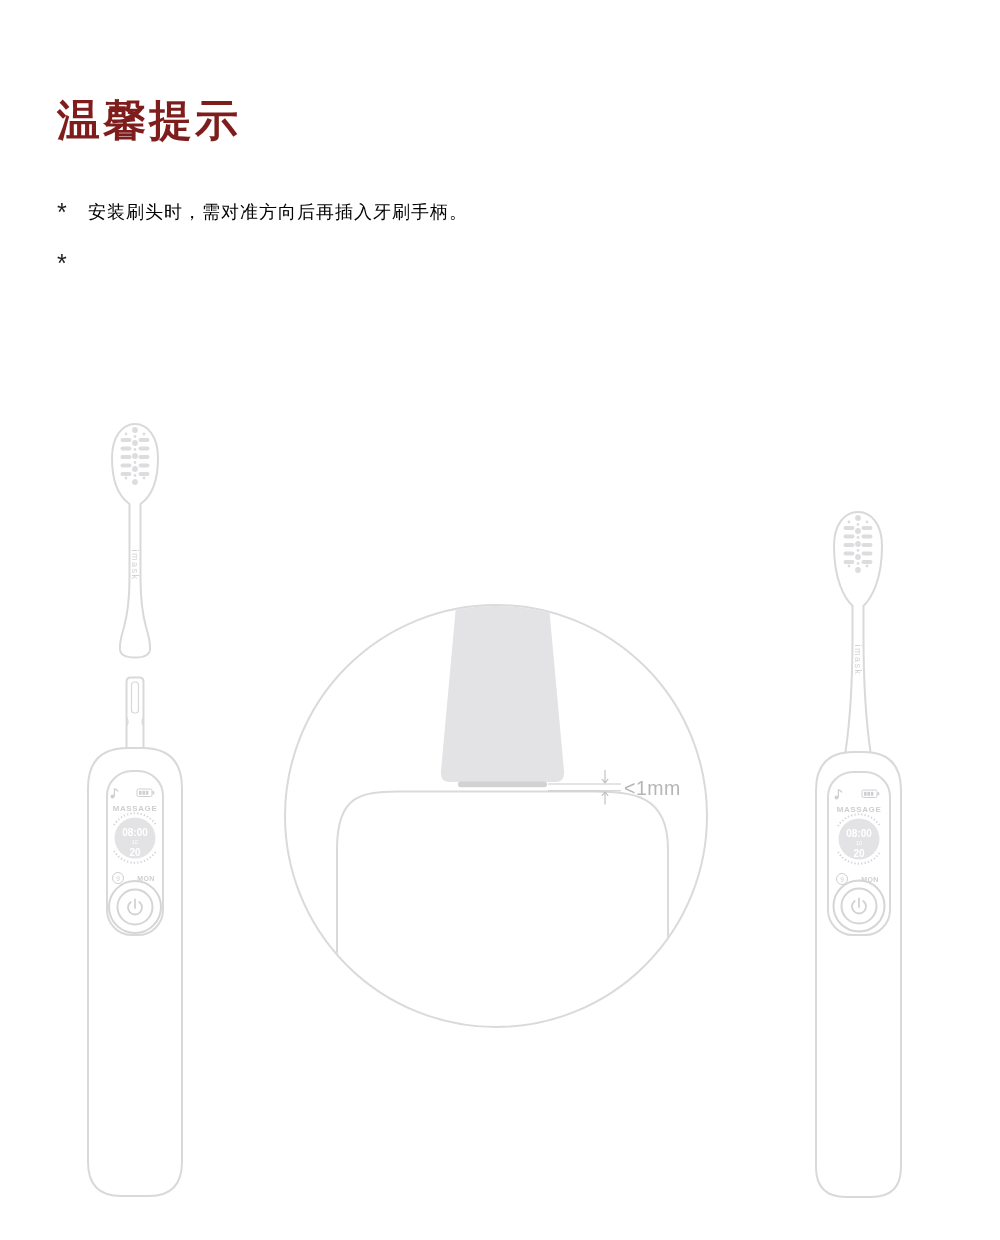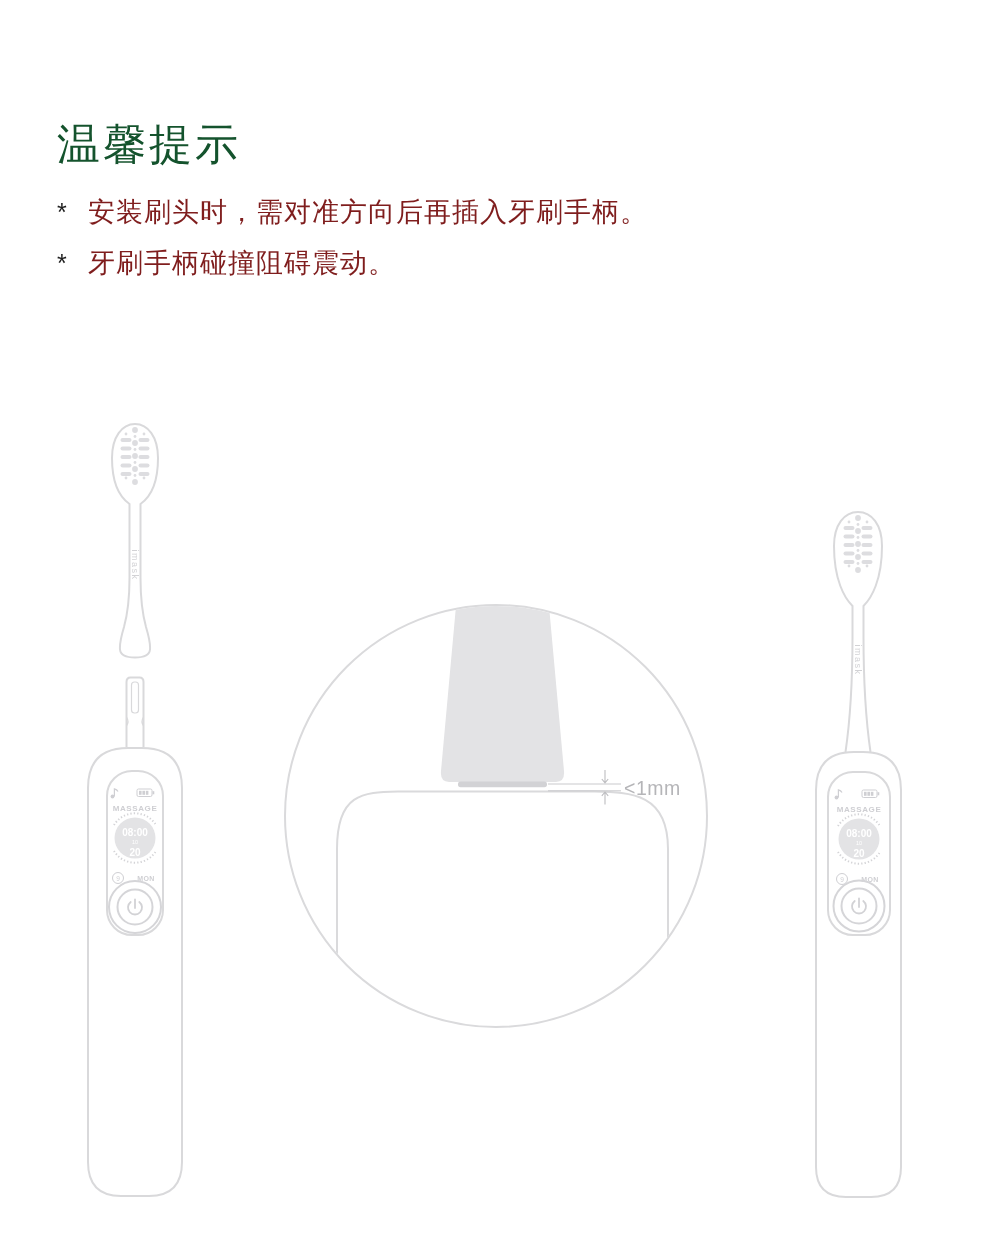--- a/index.html
+++ b/index.html
@@ -6,34 +6,33 @@
   .page{
     position:relative;
     width:1000px;height:1240px;
     background:#ffffff;
     font-family:"Liberation Sans","DejaVu Sans",sans-serif;
     overflow:hidden;
   }
   .title{
     position:absolute;left:57px;top:99px;
     font-size:43px;line-height:1;
-    font-weight:400;color:#14532d;
+    font-weight:700;color:#7f1d1d;
     letter-spacing:3px;
-    margin-top:24px;
   }
   .tips{
     position:absolute;left:57px;top:187px;
     color:#1e1e1e;
   }
   .tip{display:flex;align-items:flex-start;}
   .tip-marker{
     width:31px;flex:0 0 31px;
     font-size:25px;line-height:51px;color:#1e1e1e;
   }
-  .tip-lines{font-size:27px;line-height:51px;letter-spacing:1px;color:#7f1d1d;}
+  .tip-lines{font-size:18px;line-height:51px;letter-spacing:1px;color:#000000;}
   .tip-line{white-space:nowrap;}
   .illus{position:absolute;}
   svg{display:block;}
   svg text{font-family:"Liberation Sans","DejaVu Sans",sans-serif;}
   .disp-txt{fill:#cfcfd3;}
   .disp-white{fill:#ffffff;}
 </style>
 </head>
 <body>
 
@@ -44,21 +43,20 @@
   <div class="tips">
     <div class="tip">
       <div class="tip-marker">*</div>
       <div class="tip-lines">
         <div class="tip-line">安装刷头时，需对准方向后再插入牙刷手柄。</div>
       </div>
     </div>
     <div class="tip">
       <div class="tip-marker">*</div>
       <div class="tip-lines">
-        <div class="tip-line">牙刷手柄碰撞阻碍震动。</div>
       </div>
     </div>
   </div>
 
   <div class="illus" style="left:85px;top:418px;">
     <svg width="105" height="250" viewBox="0 0 105 250">
       <path d="M 44.5,86 C 36,80 27,67 27,40 C 27,19 37,6 50,6 C 63,6 73,19 73,40 C 73,67 64,80 55.5,86
            L 55.5,160 C 55.5,182 58,198 61,209 C 64,219 65.5,226 65,231.5 C 64.5,237 59,239.5 50,239.5
            C 41,239.5 35.5,237 35,231.5 C 34.5,226 36,219 39,209 C 42,198 44.5,182 44.5,160 Z" fill="#ffffff" stroke="#d9d9db" stroke-width="2"></path>
       <g fill="#dddde0">

